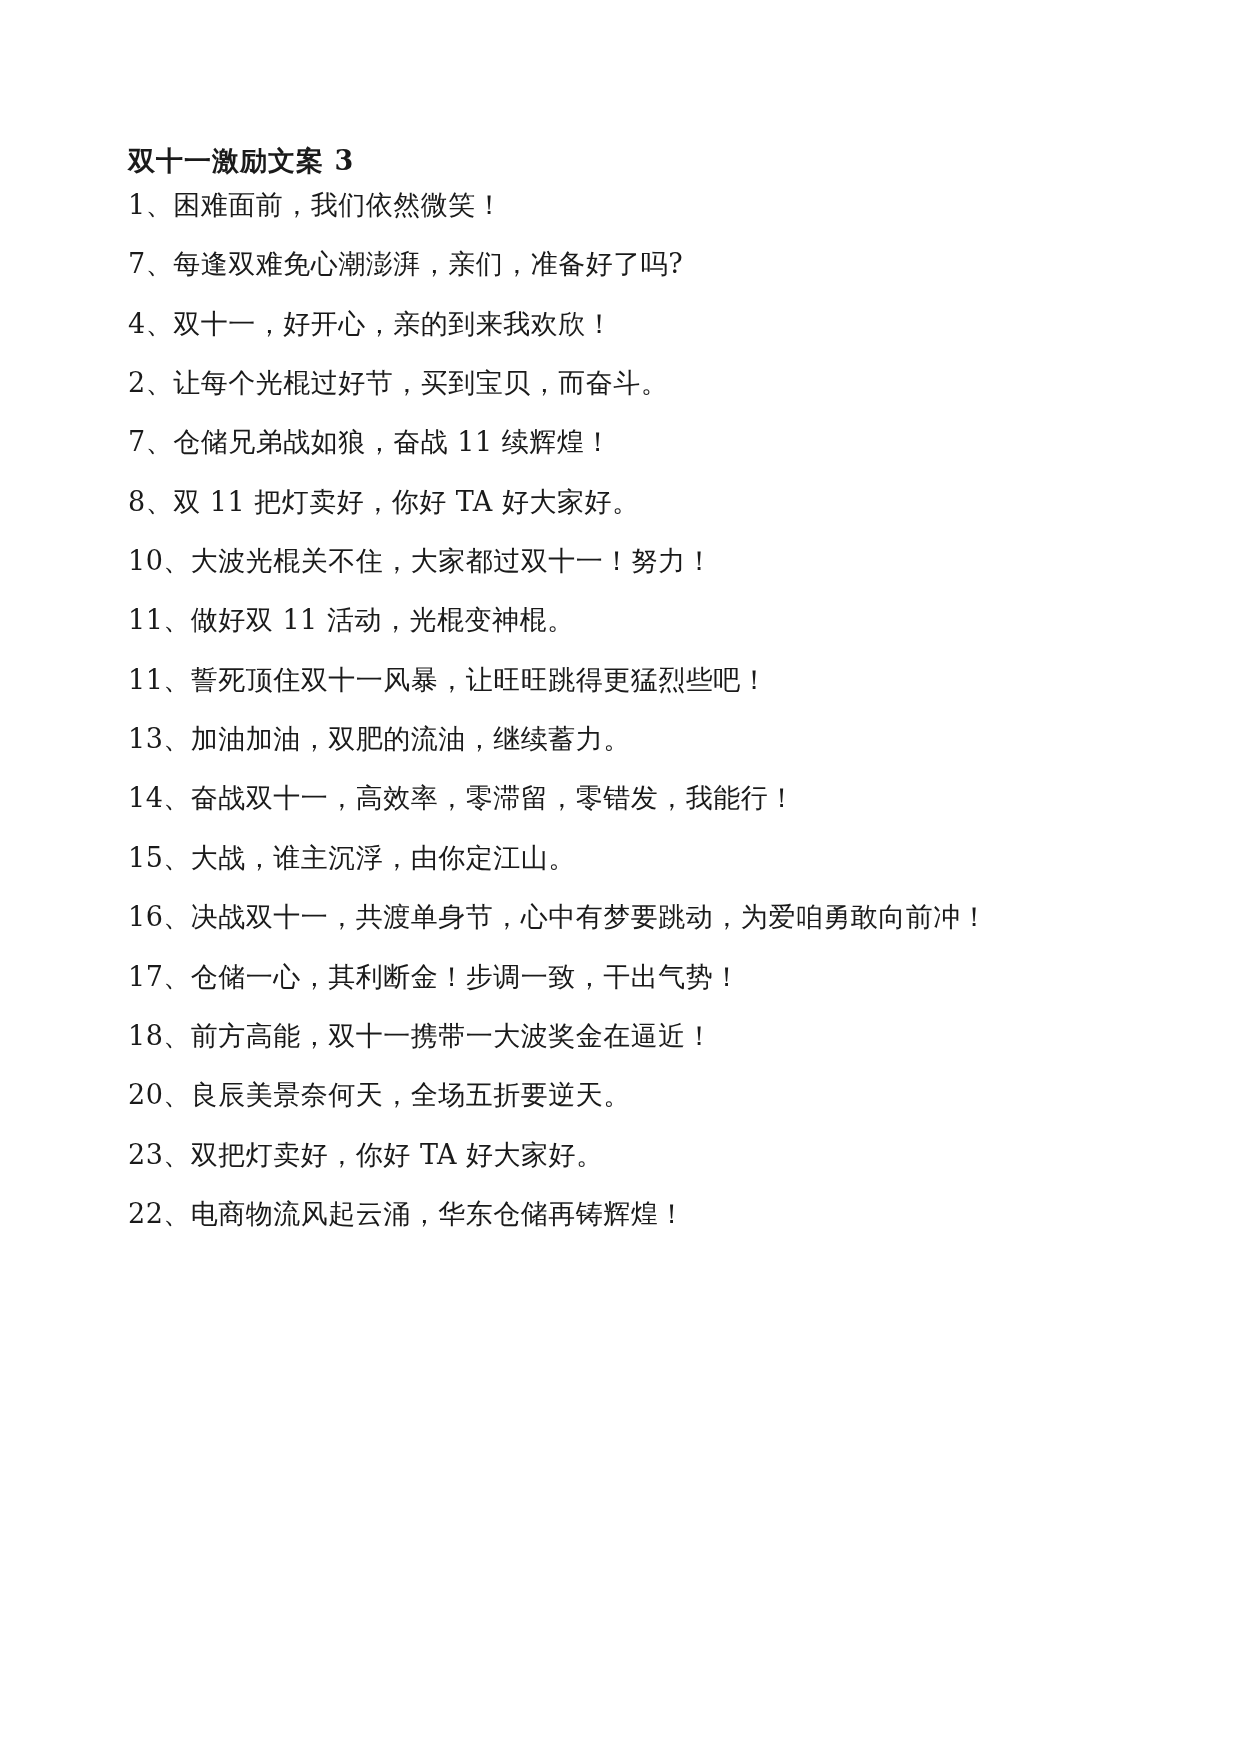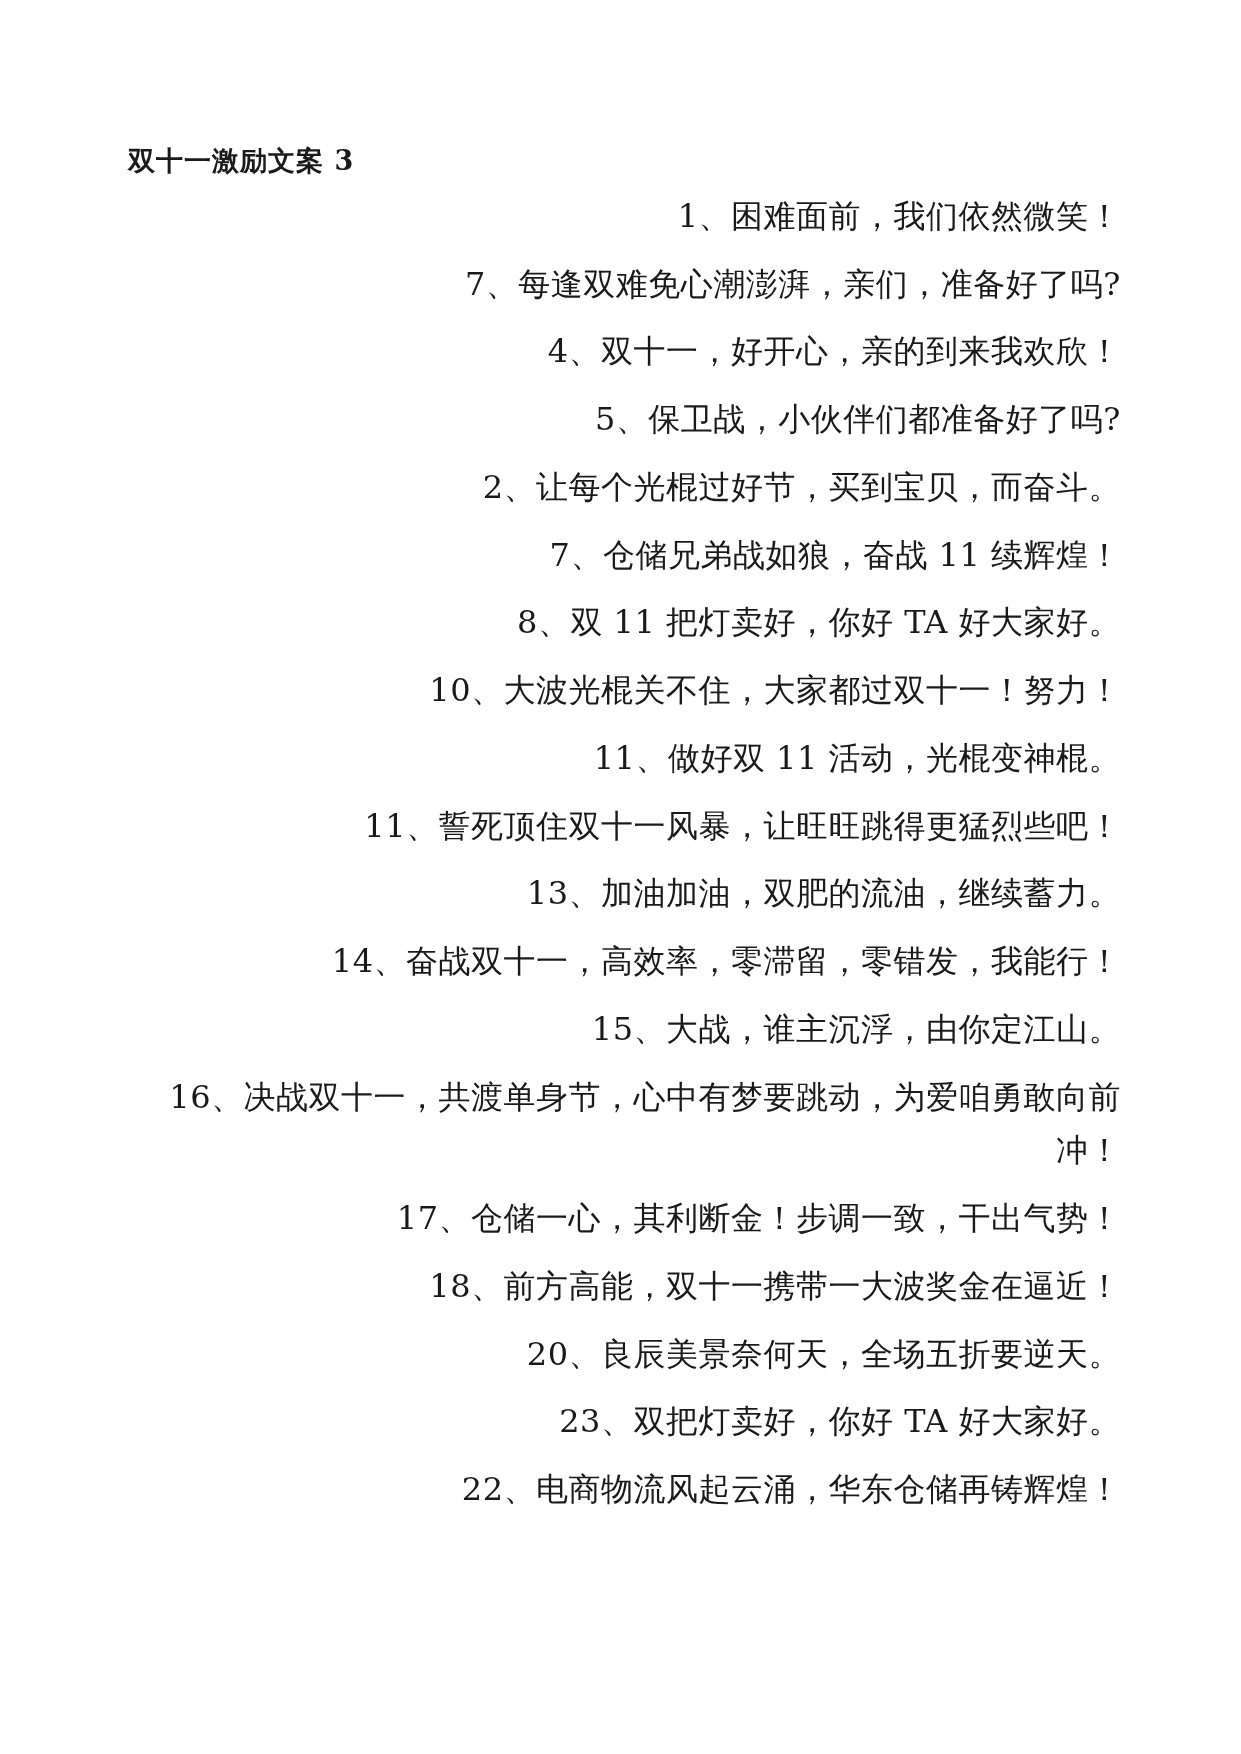--- a/index.html
+++ b/index.html
@@ -15,45 +15,43 @@
   }
   .page {
     box-sizing: border-box;
     width: 1241px;
     min-height: 1754px;
     padding: 140px 120px 80px 128px;
   }
   .doc-title {
     font-size: 27px;
     line-height: 1.55;
-    margin: 0 0 8px 0;
+    margin: 0 0 0 0;
     letter-spacing: 1px;
     text-indent: 0;
   }
   .para {
-    font-size: 32px;
+    font-size: 27px;
     line-height: 1.68;
     margin: 0 0 14px 0;
     letter-spacing: 0.5px;
     text-indent: 0;
     white-space: normal;
     word-break: break-word;
-    text-align: right;
   }
 </style>
 </head>
 <body>
 
 <div class="page">
   <h1 class="doc-title">双十一激励文案 3</h1>
   <div id="body-text">
       <p class="para">1、困难面前，我们依然微笑！</p>
       <p class="para">7、每逢双难免心潮澎湃，亲们，准备好了吗?</p>
       <p class="para">4、双十一，好开心，亲的到来我欢欣！</p>
-      <p class="para">5、保卫战，小伙伴们都准备好了吗?</p>
       <p class="para">2、让每个光棍过好节，买到宝贝，而奋斗。</p>
       <p class="para">7、仓储兄弟战如狼，奋战 11 续辉煌！</p>
       <p class="para">8、双 11 把灯卖好，你好 TA 好大家好。</p>
       <p class="para">10、大波光棍关不住，大家都过双十一！努力！</p>
       <p class="para">11、做好双 11 活动，光棍变神棍。</p>
       <p class="para">11、誓死顶住双十一风暴，让旺旺跳得更猛烈些吧！</p>
       <p class="para">13、加油加油，双肥的流油，继续蓄力。</p>
       <p class="para">14、奋战双十一，高效率，零滞留，零错发，我能行！</p>
       <p class="para">15、大战，谁主沉浮，由你定江山。</p>
       <p class="para">16、决战双十一，共渡单身节，心中有梦要跳动，为爱咱勇敢向前冲！</p>

